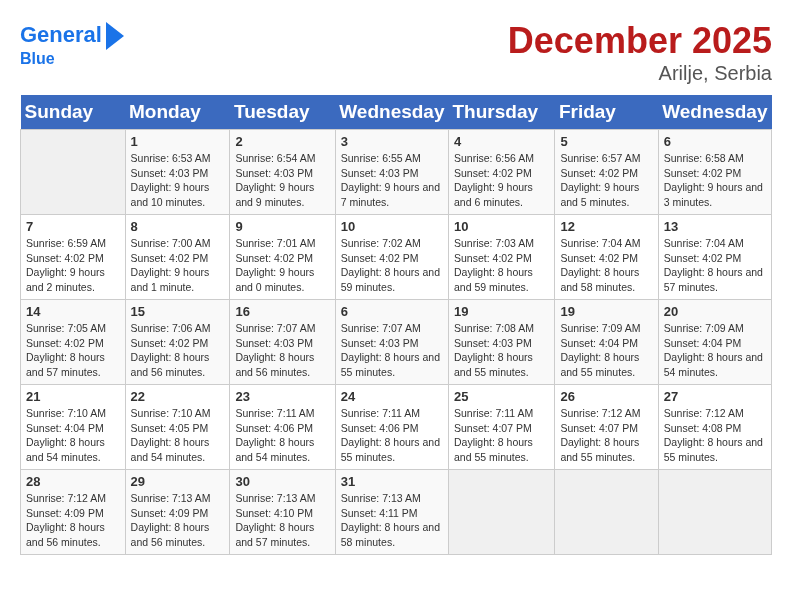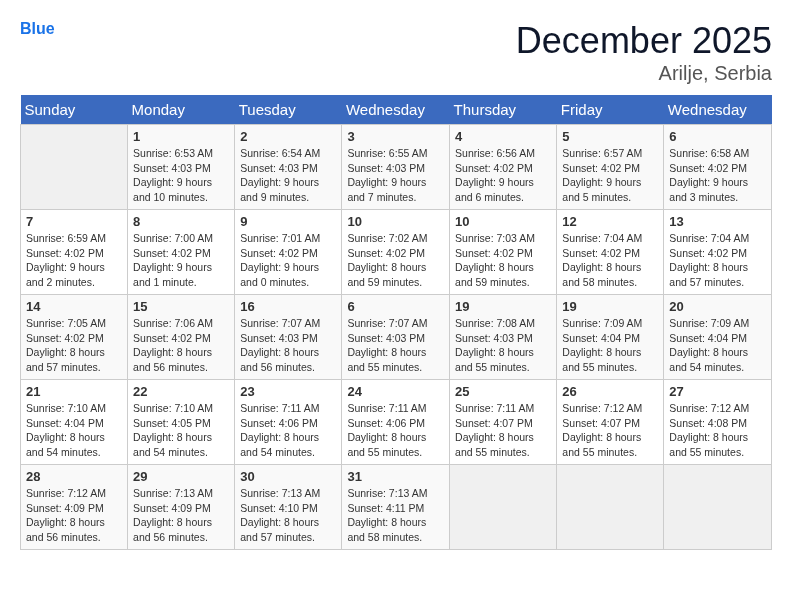--- a/index.html
+++ b/index.html
@@ -27,39 +27,39 @@
       border-bottom: 14px solid transparent;
       border-left: 18px solid #1a73e8;
       margin-left: 4px;
       margin-top: 2px;
     }
     .title-section {
       text-align: right;
     }
     .month-title {
       font-size: 36px;
-      font-weight: normal;
-      color: #0f172a;
+      font-weight: bold;
+      color: #b91c1c;
     }
     .subtitle {
       font-size: 20px;
       color: #555;
     }
     table {
       width: 100%;
       border-collapse: collapse;
       font-size: 11px;
     }
     thead tr th {
       background-color: #3b6abf;
       color: #fff;
       padding: 6px 4px;
       text-align: left;
-      font-size: 15px;
-      font-weight: normal;
+      font-size: 19px;
+      font-weight: bold;
     }
     tbody tr td {
       border: 1px solid #ccc;
       vertical-align: top;
       padding: 4px 5px;
       min-height: 80px;
       height: 85px;
       width: 108px;
     }
     tbody tr:nth-child(odd) td {
@@ -82,20 +82,26 @@
     .empty-cell {
       background-color: #f0f0f0 !important;
     }
   </style>
 </head>
 <body>
 
 <div class="header">
   <div class="logo">
     <div>
+      <div style="display:flex; align-items:center;">
+        <div style="font-size:22px; font-weight:bold; color:#333; line-height:1.1;">
+          <span style="color:#1a73e8;">General</span>
+        </div>
+        <div class="logo-arrow"></div>
+      </div>
       <div style="font-size:16px; font-weight:bold; color:#1a73e8; line-height:1.1;">Blue</div>
     </div>
   </div>
   <div class="title-section">
     <div class="month-title">December 2025</div>
     <div class="subtitle">Arilje, Serbia</div>
   </div>
 </div>
 
 <table>

